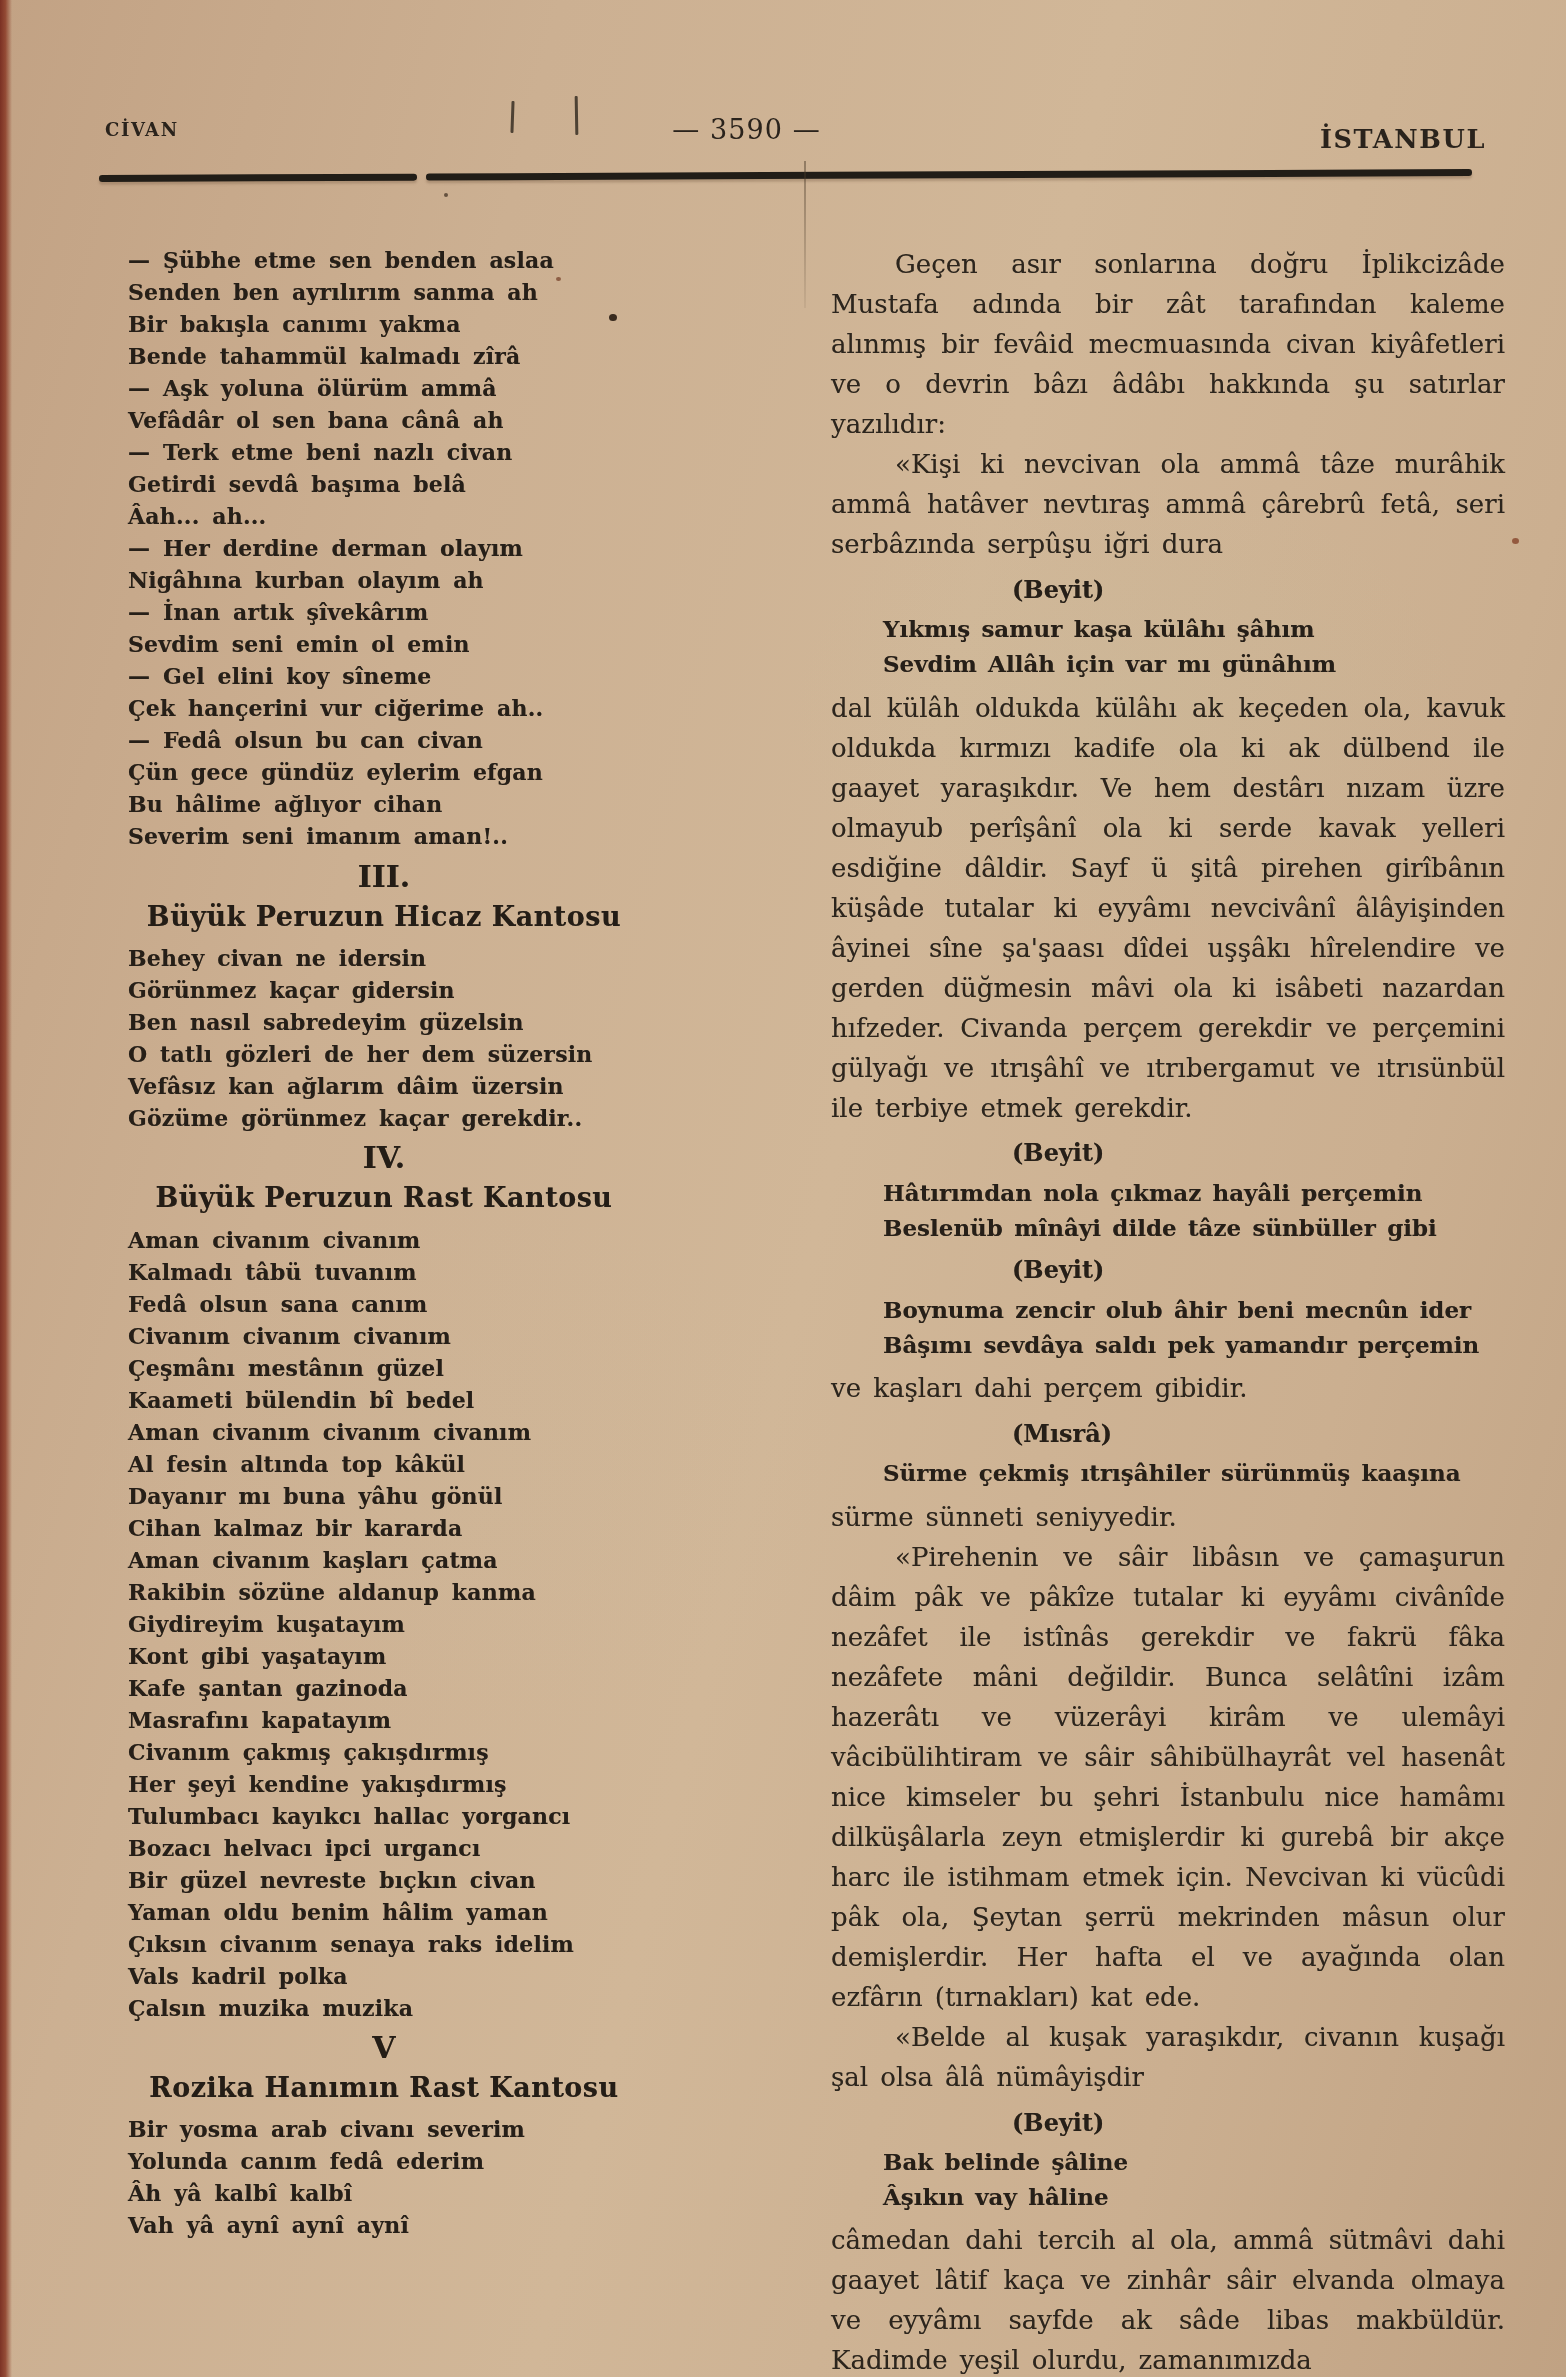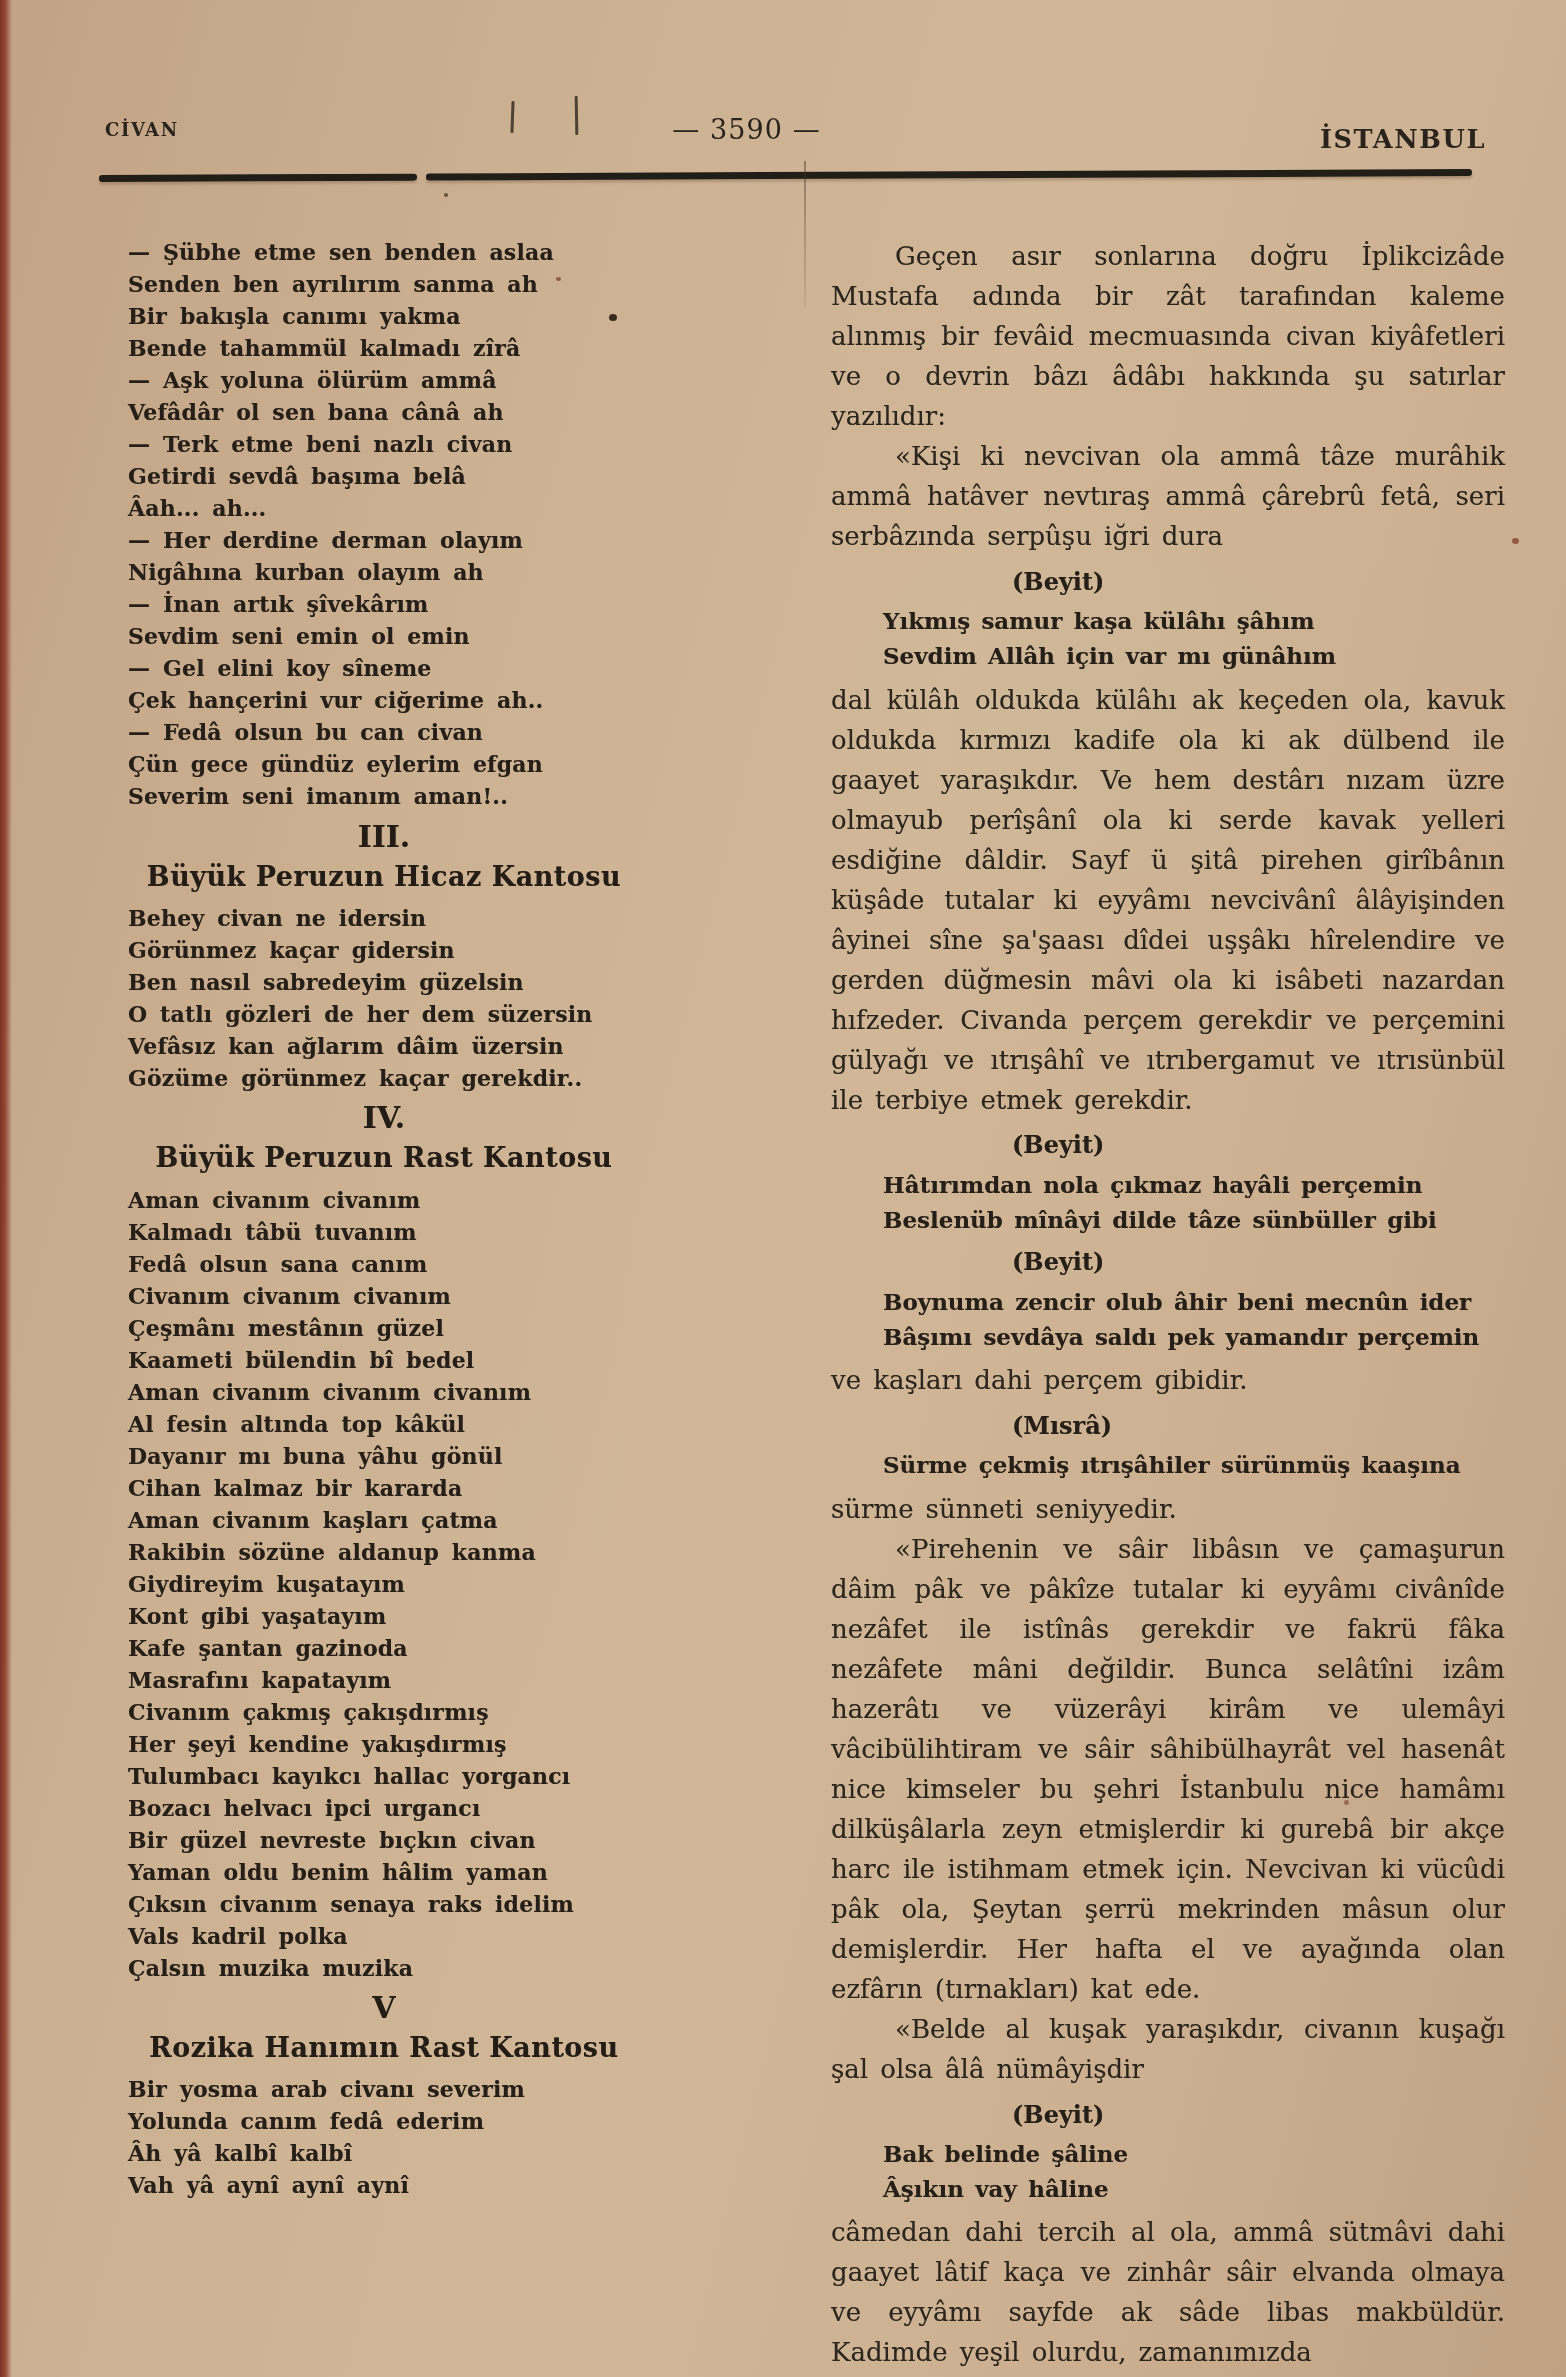--- a/index.html
+++ b/index.html
@@ -34,21 +34,21 @@
   .tick-2{left:575px;top:96px;height:39px;transform:rotate(-1deg);}
   .crease{position:absolute;left:804px;top:161px;width:1.6px;height:147px;
     background:linear-gradient(180deg,rgba(70,55,38,.45),rgba(70,55,38,.08));}
   .speck{position:absolute;border-radius:50%;}
   .speck-1{left:609px;top:314px;width:7.6px;height:7px;background:#392b1f;}
   .speck-2{left:556px;top:277px;width:4.9px;height:4.4px;background:#7d4a32;opacity:.8;}
   .speck-3{left:1512px;top:538px;width:7px;height:6px;background:#8a4a30;opacity:.85;}
   .speck-4{left:444px;top:193px;width:4.4px;height:4.4px;background:#4a392a;opacity:.8;}
   .speck-5{left:1344px;top:1800px;width:5.4px;height:4.9px;background:#84503a;opacity:.7;}
   
-  .col{position:absolute;top:236px;}
+  .col{position:absolute;top:244px;}
   .col-left{left:128px;width:512px;}
   .col-right{left:831px;width:674px;}
   
   .line{font-weight:700;font-size:22px;line-height:32px;word-spacing:4.9px;letter-spacing:0.2px;
     color:#261f18;text-shadow:0 0 0.5px rgba(38,28,18,.45);white-space:nowrap;}
   .roman{text-align:center;font-weight:700;font-size:30px;line-height:36px;margin-top:6.5px;
     color:#241d16;text-shadow:0 0 0.5px rgba(38,28,18,.45);}
   .title{text-align:center;font-weight:700;font-size:27px;line-height:44px;margin-bottom:3.3px;
     letter-spacing:0.5px;color:#241d16;text-shadow:0 0 0.5px rgba(38,28,18,.45);}
   
@@ -96,20 +96,21 @@
       <div class="line">Getirdi sevdâ başıma belâ</div>
       <div class="line">Âah... ah...</div>
       <div class="line">— Her derdine derman olayım</div>
       <div class="line">Nigâhına kurban olayım ah</div>
       <div class="line">— İnan artık şîvekârım</div>
       <div class="line">Sevdim seni emin ol emin</div>
       <div class="line">— Gel elini koy sîneme</div>
       <div class="line">Çek hançerini vur ciğerime ah..</div>
       <div class="line">— Fedâ olsun bu can civan</div>
       <div class="line">Çün gece gündüz eylerim efgan</div>
+      <div class="line">Bu hâlime ağlıyor cihan</div>
       <div class="line">Severim seni imanım aman!..</div>
       <div class="roman">III.</div>
       <div class="title">Büyük Peruzun Hicaz Kantosu</div>
       <div class="line">Behey civan ne idersin</div>
       <div class="line">Görünmez kaçar gidersin</div>
       <div class="line">Ben nasıl sabredeyim güzelsin</div>
       <div class="line">O tatlı gözleri de her dem süzersin</div>
       <div class="line">Vefâsız kan ağlarım dâim üzersin</div>
       <div class="line">Gözüme görünmez kaçar gerekdir..</div>
       <div class="roman">IV.</div>

